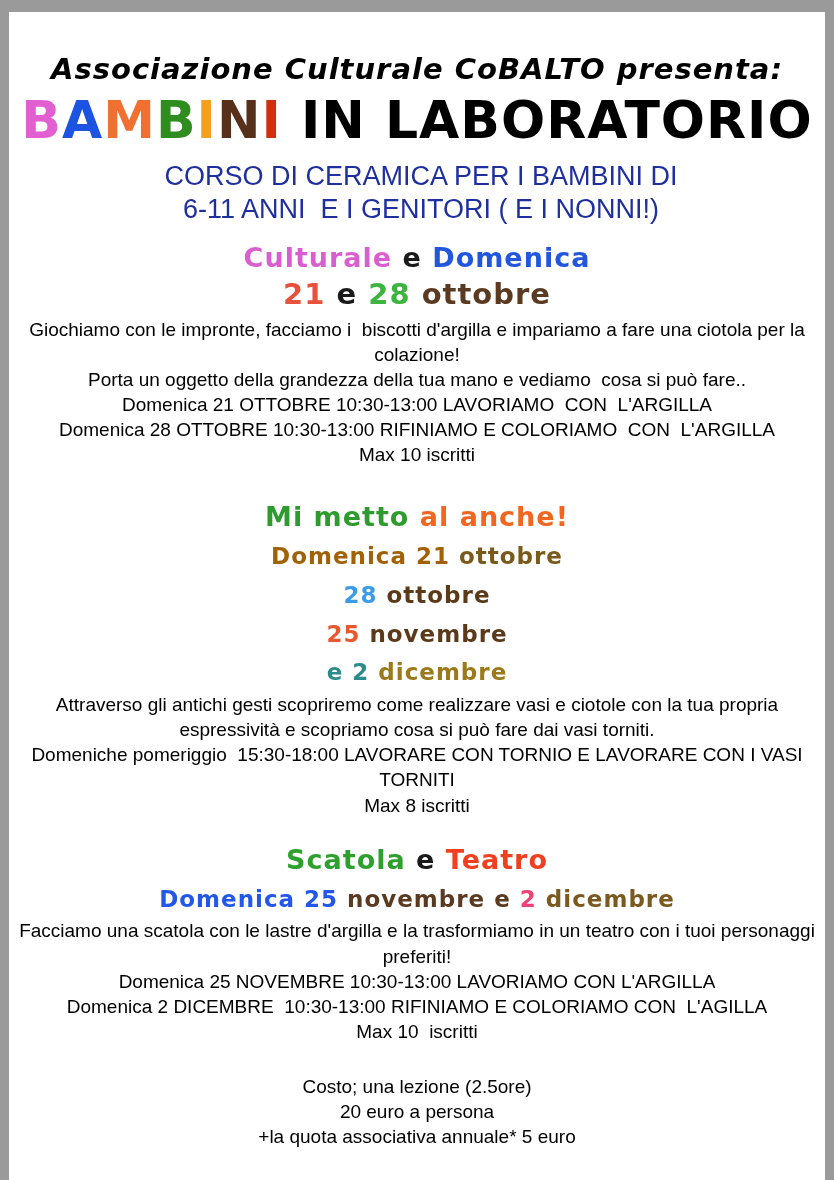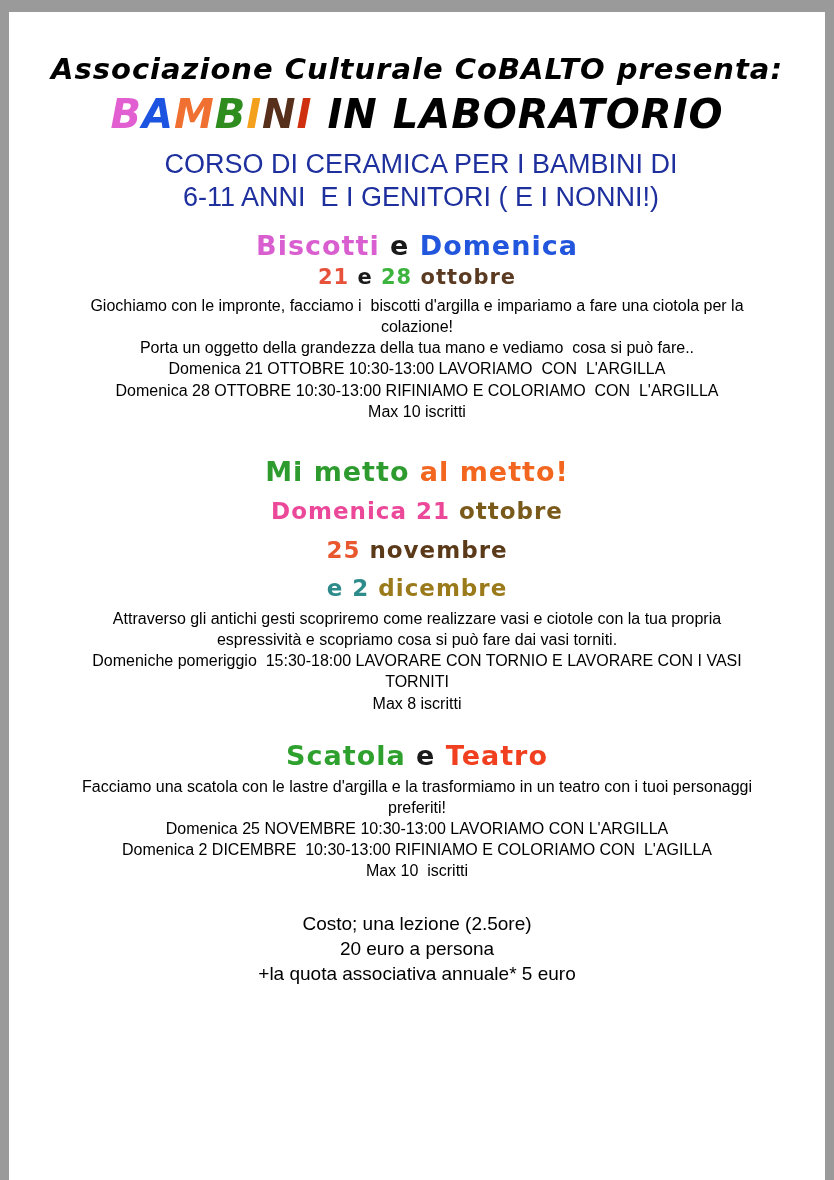--- a/index.html
+++ b/index.html
@@ -20,24 +20,23 @@
     font-family:"DejaVu Sans", sans-serif;
     font-style:italic;
     font-weight:bold;
     font-size:29px;
     letter-spacing:1px;
   }
   .main-title {
     margin-top:8px;
     font-family:"DejaVu Sans", sans-serif;
     font-weight:900;
-    font-size:40px;
+    font-size:52px;
     letter-spacing:1px;
     line-height:1.0;
-    font-style:italic;
   }
   .subtitle {
     margin-top:14px;
     font-size:27px;
     line-height:1.22;
     font-weight:normal;
     padding-left:8px;
   }
   .intro {
     margin-top:4px;
@@ -50,28 +49,28 @@
     font-weight:bold;
   }
   .section-title {
     margin-top:16px;
     font-size:27px;
     letter-spacing:1px;
     line-height:1.15;
   }
   .section-dates {
     margin-top:4px;
-    font-size:21px;
+    font-size:29px;
     letter-spacing:1px;
     line-height:1.2;
   }
   .date-line { margin-top:10px; font-size:23px; letter-spacing:1px; line-height:1.25; }
   .body-text {
     margin-top:5px;
-    font-size:16px;
+    font-size:19px;
     line-height:1.32;
   }
   .gap-lg { margin-top:34px; }
   .gap-md { margin-top:26px; }
 
   .costs {
     margin-top:30px;
     font-size:19px;
     line-height:1.32;
   }
@@ -82,35 +81,37 @@
 <div class="flyer">
 
   <div class="presenter">Associazione Culturale CoBALTO presenta:</div>
 
   <div class="main-title"><span style="color: rgb(226, 95, 210);">B</span><span style="color: rgb(28, 83, 224);">A</span><span style="color: rgb(239, 112, 48);">M</span><span style="color: rgb(47, 140, 31);">B</span><span style="color: rgb(243, 160, 28);">I</span><span style="color: rgb(87, 48, 28);">N</span><span style="color: rgb(207, 49, 16);">I</span><span style="color: rgb(0, 0, 0);"> IN LABORATORIO</span></div>
 
   <div class="subtitle prewrap" style="color: rgb(30, 47, 158);">CORSO DI CERAMICA PER I BAMBINI DI<br>6-11 ANNI  E I GENITORI ( E I NONNI!)</div>
 
 
   <div class="section">
-    <div class="hand section-title"><span style="color: rgb(217, 95, 208);">Biscotti</span><span style="color: rgb(26, 26, 26);"> e </span><span style="color: rgb(34, 86, 221);">Domenica</span></div>
+    <div class="hand section-title"><span style="color: rgb(217, 95, 208);">Culturale</span><span style="color: rgb(26, 26, 26);"> e </span><span style="color: rgb(34, 86, 221);">Domenica</span></div>
     <div class="hand section-dates"><span style="color: rgb(230, 82, 60);">21</span><span style="color: rgb(26, 26, 26);"> e </span><span style="color: rgb(61, 180, 61);">28</span><span style="color: rgb(91, 58, 34);"> ottobre</span></div>
     <div class="body-text prewrap">Giochiamo con le impronte, facciamo i  biscotti d'argilla e impariamo a fare una ciotola per la<br>colazione!<br>Porta un oggetto della grandezza della tua mano e vediamo  cosa si può fare..<br>Domenica 21 OTTOBRE 10:30-13:00 LAVORIAMO  CON  L'ARGILLA<br>Domenica 28 OTTOBRE 10:30-13:00 RIFINIAMO E COLORIAMO  CON  L'ARGILLA<br>Max 10 iscritti</div>
   </div>
 
   <div class="section gap-lg">
-    <div class="hand section-title"><span style="color: rgb(46, 155, 46);">Mi metto </span><span style="color: rgb(242, 102, 31);">al metto!</span></div>
-    <div class="hand date-line"><span style="color: #ec4899;">Domenica 21 </span><span style="color: rgb(122, 90, 26);">ottobre</span></div>
+    <div class="hand section-title"><span style="color: rgb(46, 155, 46);">Mi metto </span><span style="color: rgb(242, 102, 31);">al anche!</span></div>
+    <div class="hand date-line"><span style="color: #a16207;">Domenica 21 </span><span style="color: rgb(122, 90, 26);">ottobre</span></div>
+    <div class="hand date-line"><span style="color: rgb(58, 156, 232);">28 </span><span style="color: rgb(91, 58, 26);">ottobre</span></div>
     <div class="hand date-line"><span style="color: rgb(232, 87, 46);">25 </span><span style="color: rgb(91, 58, 26);">novembre</span></div>
     <div class="hand date-line"><span style="color: rgb(46, 139, 139);">e 2 </span><span style="color: rgb(154, 122, 26);">dicembre</span></div>
     <div class="body-text prewrap">Attraverso gli antichi gesti scopriremo come realizzare vasi e ciotole con la tua propria<br>espressività e scopriamo cosa si può fare dai vasi torniti.<br>Domeniche pomeriggio  15:30-18:00 LAVORARE CON TORNIO E LAVORARE CON I VASI<br>TORNITI<br>Max 8 iscritti</div>
   </div>
 
   <div class="section gap-md">
     <div class="hand section-title"><span style="color: rgb(46, 160, 46);">Scatola</span><span style="color: rgb(26, 26, 26);"> e </span><span style="color: rgb(240, 64, 31);">Teatro</span></div>
+    <div class="hand date-line"><span style="color: rgb(34, 87, 232);">Domenica 25 </span><span style="color: rgb(91, 58, 34);">novembre e </span><span style="color: rgb(239, 66, 115);">2 </span><span style="color: rgb(122, 90, 30);">dicembre</span></div>
     <div class="body-text prewrap">Facciamo una scatola con le lastre d'argilla e la trasformiamo in un teatro con i tuoi personaggi<br>preferiti!<br>Domenica 25 NOVEMBRE 10:30-13:00 LAVORIAMO CON L'ARGILLA<br>Domenica 2 DICEMBRE  10:30-13:00 RIFINIAMO E COLORIAMO CON  L'AGILLA<br>Max 10  iscritti</div>
   </div>
 
   <div class="costs">
     <div class="prewrap">Costo; una lezione (2.5ore)<br>20 euro a persona<br>+la quota associativa annuale* 5 euro</div>
 
   </div>
 
 </div>
 

